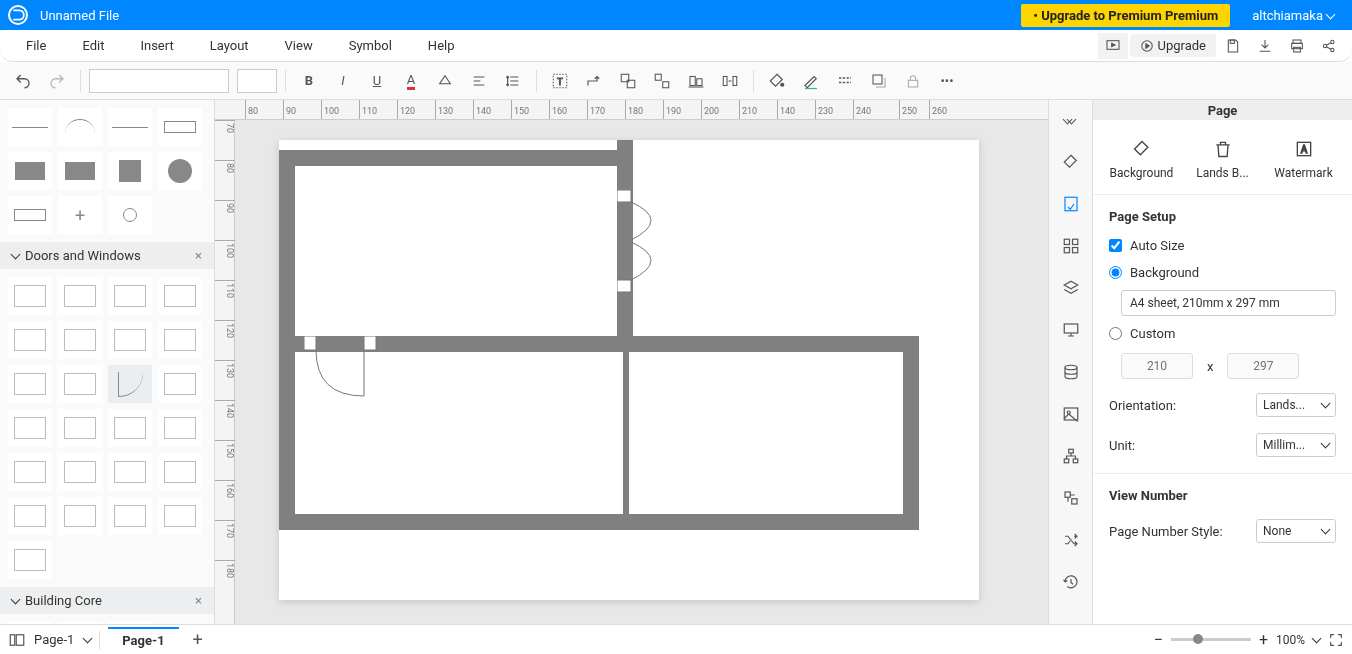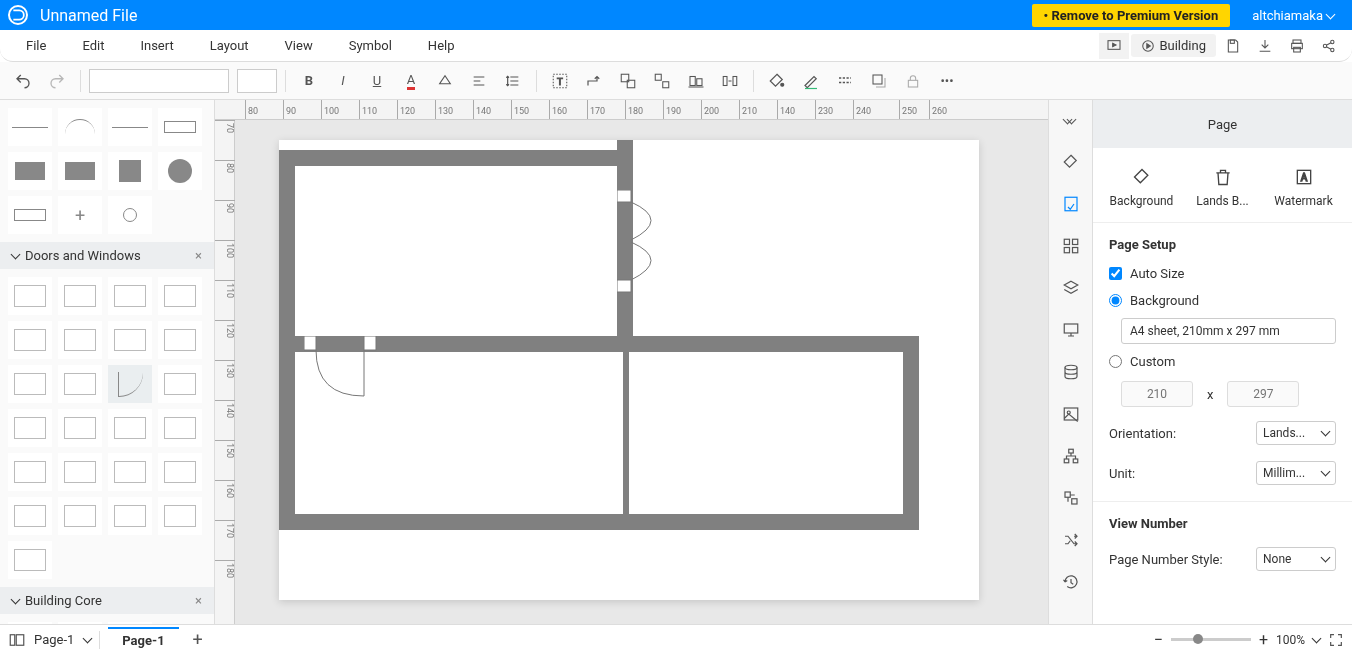--- a/index.html
+++ b/index.html
@@ -1,20 +1,20 @@
 <!DOCTYPE html>
 <html><head>
 <meta charset="utf-8">
 <style>
 * { margin: 0; padding: 0; box-sizing: border-box; font-family: -apple-system, BlinkMacSystemFont, "Segoe UI", Roboto, sans-serif; }
 body { width: 1352px; height: 654px; overflow: hidden; background: #fff; font-size: 13px; color: #333; }
 
 .titlebar { height: 30px; background: #0087ff; display: flex; align-items: center; color: #fff; padding: 0 8px; gap: 12px; }
 .titlebar .logo { width: 20px; height: 20px; border: 2px solid #fff; border-radius: 50%; display: flex; align-items: center; justify-content: center; font-weight: bold; }
-.titlebar .filename { flex: 0 0 auto; font-size: 16px; }
+.titlebar .filename { flex: 0 0 auto; font-size: 13px; }
 .titlebar .spacer { flex: 1; }
 .titlebar .upgrade { background: #ffd500; color: #222; padding: 4px 12px; font-weight: bold; font-size: 13px; border-radius: 2px; }
 .titlebar .user { padding: 0 10px; display: flex; align-items: center; gap: 4px; }
 
 .menubar { height: 32px; display: flex; align-items: center; padding: 0 8px; gap: 0; border-bottom: 1px solid #ddd; border-radius: 13px; }
 .menubar .menu-item { padding: 6px 18px; cursor: pointer; }
 .menubar .right-tools { margin-left: auto; display: flex; gap: 2px; align-items: center; }
 .menubar .tool-btn { width: 30px; height: 26px; display: flex; align-items: center; justify-content: center; cursor: pointer; color: #555; }
 .menubar .present { background: #f2f2f2; padding: 4px 10px; border-radius: 3px; display: flex; align-items: center; gap: 4px; font-size: 13px; }
 .menubar .slideshow { background: #f2f2f2; width: 30px; height: 26px; display: flex; align-items: center; justify-content: center; }
@@ -53,21 +53,21 @@
 .canvas { flex: 1; position: relative; overflow: hidden; }
 .page { position: absolute; left: 44px; top: 20px; width: 700px; height: 460px; background: #fff; box-shadow: 0 2px 8px rgba(0,0,0,.15); }
 
 .wall { position: absolute; background: #808080; }
 
 .rsidebar { width: 44px; background: #f7f7f7; border-left: 1px solid #ddd; display: flex; flex-direction: column; align-items: center; padding-top: 6px; gap: 14px; }
 .rsidebar .ic { width: 28px; height: 28px; display: flex; align-items: center; justify-content: center; color: #555; cursor: pointer; }
 .rsidebar .ic.active { color: #0087ff; }
 
 .rpanel { width: 260px; border-left: 1px solid #ddd; background: #fff; display: flex; flex-direction: column; }
-.rpanel .hdr { height: 48px; background: #eceef0; display: flex; align-items: center; justify-content: center; font-weight: normal; }
+.rpanel .hdr { height: 20px; background: #eceef0; display: flex; align-items: center; justify-content: center; font-weight: bold; }
 .rpanel .actions { display: flex; justify-content: space-around; padding: 18px 8px 14px; border-bottom: 1px solid #eee; }
 .rpanel .action { display: flex; flex-direction: column; align-items: center; gap: 6px; font-size: 12px; width: 78px; }
 .rpanel .action .aic { width: 22px; height: 22px; display:flex; align-items:center; justify-content:center; color:#444; }
 .rpanel .section-title { font-weight: bold; padding: 14px 16px 8px; }
 .rpanel .row { display: flex; align-items: center; padding: 6px 16px; gap: 8px; font-size: 13px; }
 .rpanel .select { border: 1px solid #ccc; padding: 5px 8px; border-radius: 3px; font-size: 12px; display:flex; align-items:center; justify-content:space-between; }
 .rpanel .predef-select { margin: 4px 16px 4px 28px; }
 .rpanel .num-input { width: 72px; border: 1px solid #ddd; padding: 5px 8px; border-radius: 3px; color: #aaa; text-align: center; font-size: 12px; background:#fafafa; }
 .rpanel .label-row { display:flex; justify-content:space-between; padding:8px 16px; align-items:center; }
 .rpanel .sel-sm { width: 80px; border:1px solid #ccc; padding:4px 6px; border-radius:3px; font-size:12px; display:flex; justify-content:space-between; align-items:center; }
@@ -90,21 +90,21 @@
 <body>
 
 <div class="titlebar">
   <div class="logo">
     <svg width="14" height="14" viewBox="0 0 24 24" fill="none" stroke="#fff" stroke-width="3">
         <path d="M4 4 h10 a8 8 0 0 1 0 16 h-10"></path>
       </svg>
   </div>
   <div class="filename">Unnamed File</div>
   <div class="spacer"></div>
-  <div class="upgrade">• <span>Remove to Premium Version</span></div>
+  <div class="upgrade">• <span>Upgrade to Premium Premium</span></div>
   <div class="user">
       <span>altchiamaka</span> 
       <span class="chev"></span>
     </div>
 </div>
 
 <div class="menubar">
   <div class="menu-item">File</div>
   <div class="menu-item">Edit</div>
   <div class="menu-item">Insert</div>
@@ -117,21 +117,21 @@
         <svg width="16" height="16" viewBox="0 0 24 24" fill="none" stroke="#555" stroke-width="1.6">
           <rect x="3" y="4" width="18" height="13"></rect>
           <path d="M10 8 l5 2.5 -5 2.5 z" fill="#555"></path>
         </svg>
       </div>
     <div class="present">
         <svg width="14" height="14" viewBox="0 0 24 24" fill="none" stroke="#555" stroke-width="1.8">
           <circle cx="12" cy="12" r="9"></circle>
           <path d="M10 8 l6 4 -6 4 z" fill="#555"></path>
         </svg>
-        <span>Building</span>
+        <span>Upgrade</span>
       </div>
     <div class="tool-btn">
         <svg width="16" height="16" viewBox="0 0 24 24" fill="none" stroke="#555" stroke-width="1.6">
           <path d="M5 3 h11 l3 3 v15 h-14 z"></path>
           <rect x="8" y="3" width="6" height="5"></rect>
         </svg>
       </div>
     <div class="tool-btn">
         <svg width="16" height="16" viewBox="0 0 24 24" fill="none" stroke="#555" stroke-width="1.6">
           <path d="M12 3 v12 m-5 -5 l5 5 5 -5 M4 20 h16"></path>

